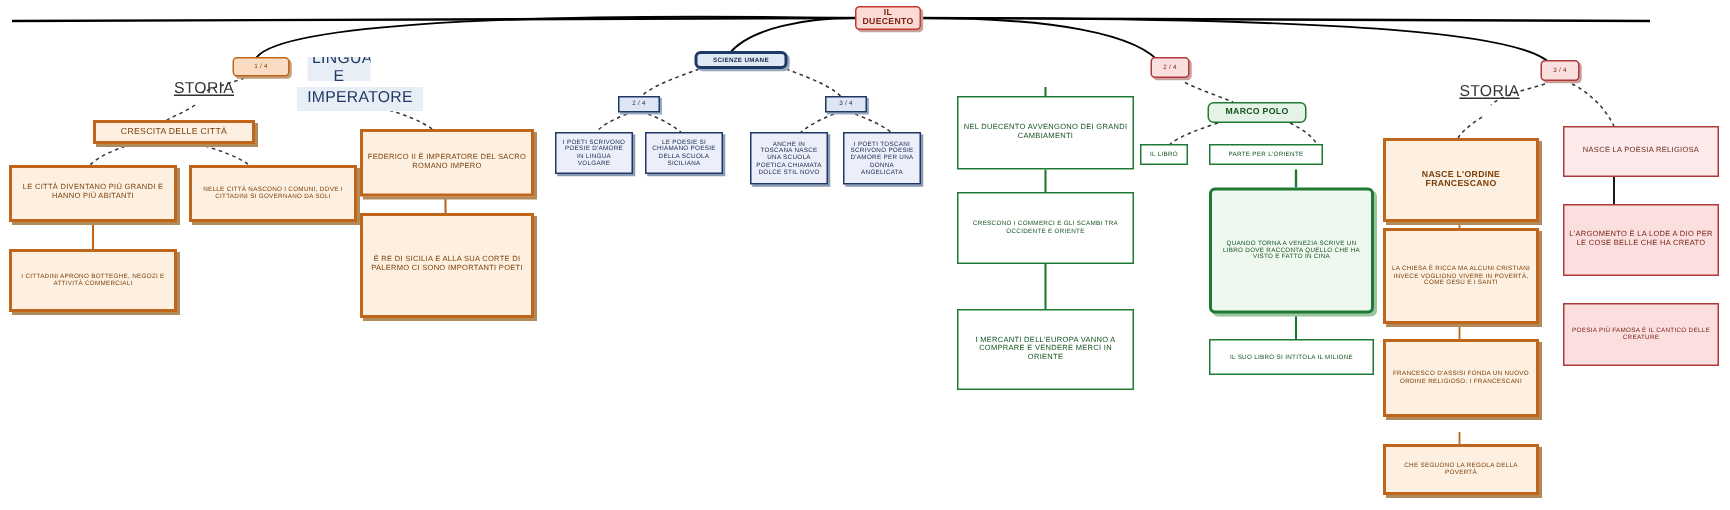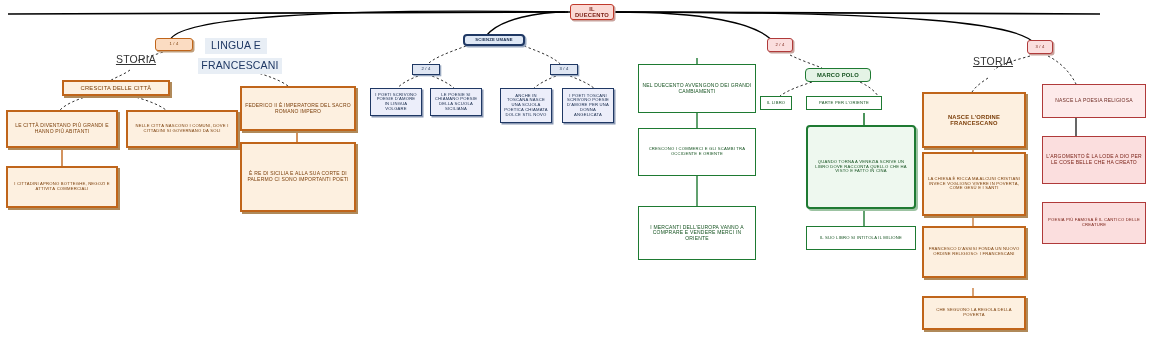--- a/index.html
+++ b/index.html
@@ -160,25 +160,25 @@
   </div>
 
   <div class="node t-orange lbl-xxs" style="left:126px;top:110px;width:112px;height:38px;">
     <span>NELLE CITTÀ NASCONO I COMUNI, DOVE I CITTADINI SI GOVERNANO DA SOLI</span>
   </div>
 
   <div class="node t-orange lbl-xxs" style="left:6px;top:166px;width:112px;height:42px;">
     <span>I CITTADINI APRONO BOTTEGHE, NEGOZI E ATTIVITÀ COMMERCIALI</span>
   </div>
 
-  <div class="node t-plain-blue lbl-xl" style="left:205px;top:38px;width:62px;height:16px;">
+  <div class="node t-plain-blue lbl-xl" style="left:205px;top:38px;width:42px;height:16px;">
     <span>LINGUA E</span>
   </div>
   <div class="node t-plain-blue lbl-xl" style="left:198px;top:58px;width:84px;height:16px;">
-    <span>FRANCESCANI</span>
+    <span>IMPERATORE</span>
   </div>
 
   <div class="node t-orange lbl-xs" style="left:240px;top:86px;width:116px;height:45px;">
     <span>FEDERICO II È IMPERATORE DEL SACRO ROMANO IMPERO</span>
   </div>
 
   <div class="node t-orange lbl-xs" style="left:240px;top:142px;width:116px;height:70px;">
     <span>È RE DI SICILIA E ALLA SUA CORTE DI PALERMO CI SONO IMPORTANTI POETI</span>
   </div>
 

